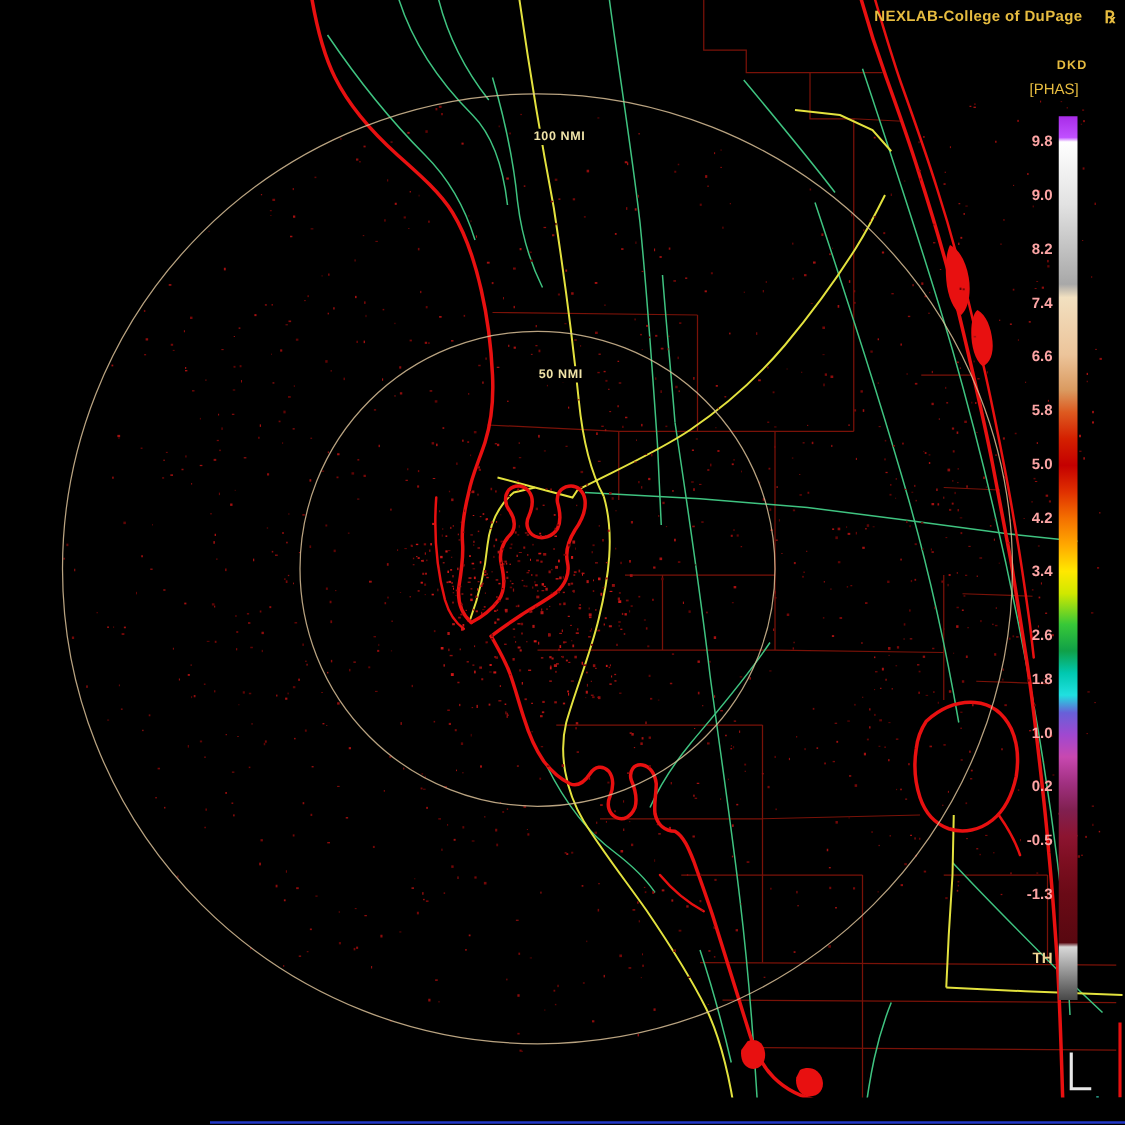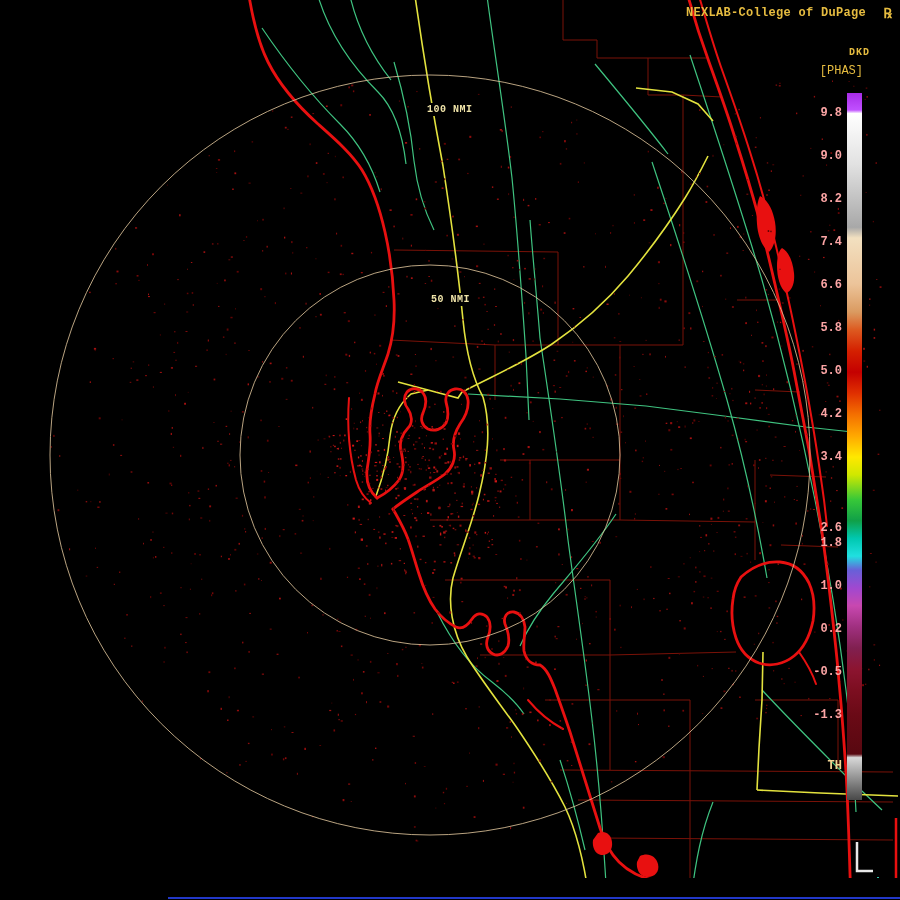--- a/index.html
+++ b/index.html
@@ -1,18 +1,18 @@
 <!DOCTYPE html>
 <html style="--coast: #e81010; --county: #7a1208; --hwy: #e3e23e; --river: #3fc380; --ring: #d9bf96;"><head>
 <meta charset="utf-8">
 <style>
   html,body{margin:0;padding:0;background:#000;}
   .stage{
     position:relative;width:900px;height:900px;background:#000;overflow:hidden;
-    font-family:Liberation Mono, monospace;
+    font-family:Liberation Sans, sans-serif;
   }
   svg.map{position:absolute;left:0;top:0;display:block;}
 
   .county{stroke:var(--county,#7a1208);fill:none;stroke-width:1;}
   .river{stroke:var(--river,#3fc380);fill:none;stroke-width:1.2;}
   .hwy{stroke:var(--hwy,#e3e23e);fill:none;stroke-width:1.6;}
   .coast{stroke:var(--coast,#e81010);fill:none;stroke-width:2.8;stroke-linecap:round;stroke-linejoin:round;}
   .coast2{stroke:var(--coast,#e81010);fill:none;stroke-width:2;stroke-linecap:round;}
   .redfill{fill:var(--coast,#e81010);stroke:none;}
   .ring{stroke:var(--ring,#d9bf96);fill:none;stroke-width:1;opacity:.85;}
@@ -1624,21 +1624,21 @@
   <div id="cbticks">
       <div class="cbtick" style="top: 113px;">9.8</div>
       <div class="cbtick" style="top: 156px;">9.0</div>
       <div class="cbtick" style="top: 199px;">8.2</div>
       <div class="cbtick" style="top: 242px;">7.4</div>
       <div class="cbtick" style="top: 285px;">6.6</div>
       <div class="cbtick" style="top: 328px;">5.8</div>
       <div class="cbtick" style="top: 371px;">5.0</div>
       <div class="cbtick" style="top: 414px;">4.2</div>
       <div class="cbtick" style="top: 457px;">3.4</div>
-      <div class="cbtick" style="top: 528px;">2.6</div>
+      <div class="cbtick" style="top: 508px;">2.6</div>
       <div class="cbtick" style="top: 543px;">1.8</div>
       <div class="cbtick" style="top: 586px;">1.0</div>
       <div class="cbtick" style="top: 629px;">0.2</div>
       <div class="cbtick" style="top: 672px;">-0.5</div>
       <div class="cbtick" style="top: 715px;">-1.3</div>
     </div>
   <div class="th">TH</div>
 
   <div class="ringlbl" id="rl100">100 NMI</div>
   <div class="ringlbl" id="rl50">50 NMI</div>

